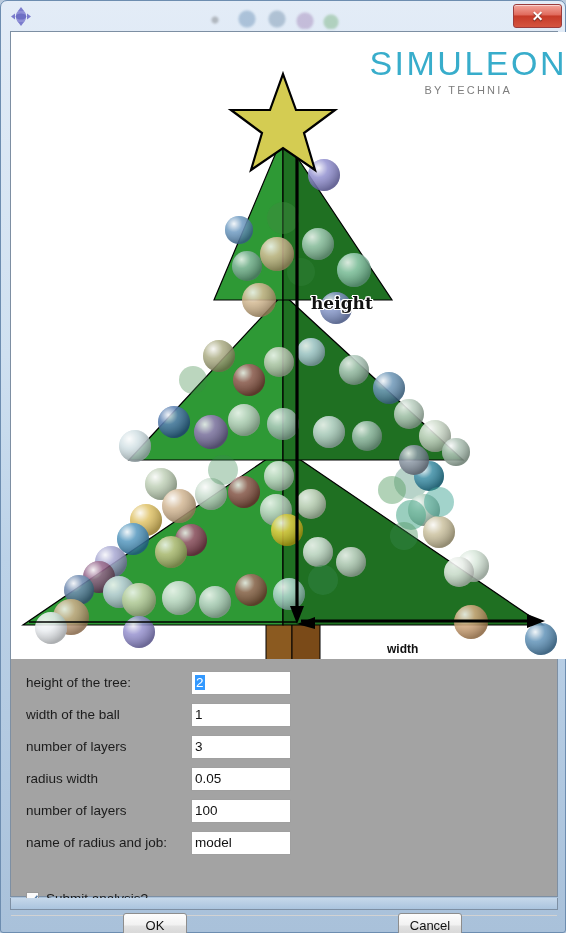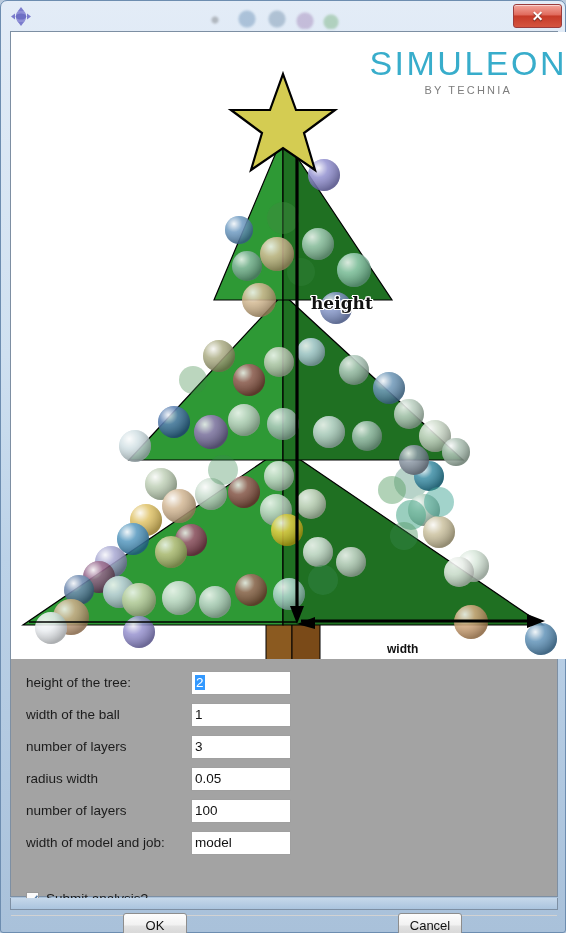--- a/index.html
+++ b/index.html
@@ -365,21 +365,21 @@
         <div class="lab">radius width</div>
         <div class="inp" style="left:180px">0.05</div>
       </div>
 
       <div class="row" style="top:140px">
         <div class="lab">number of layers</div>
         <div class="inp" style="left:180px">100</div>
       </div>
 
       <div class="row" style="top:172px">
-        <div class="lab">width of model and job:</div>
+        <div class="lab">name of radius and job:</div>
         <div class="inp" style="left:180px">model</div>
       </div>
 
       <div id="chkrow">
         <div id="chkbox">
           <svg width="11" height="11" viewBox="0 0 11 11">
             <path d="M1.5 5.5 L4 8.4 L9.4 1.8" fill="none" stroke="#5a7fa8" stroke-width="1.7"></path>
           </svg>
         </div>
         <div id="chklabel">Submit analysis?</div>

